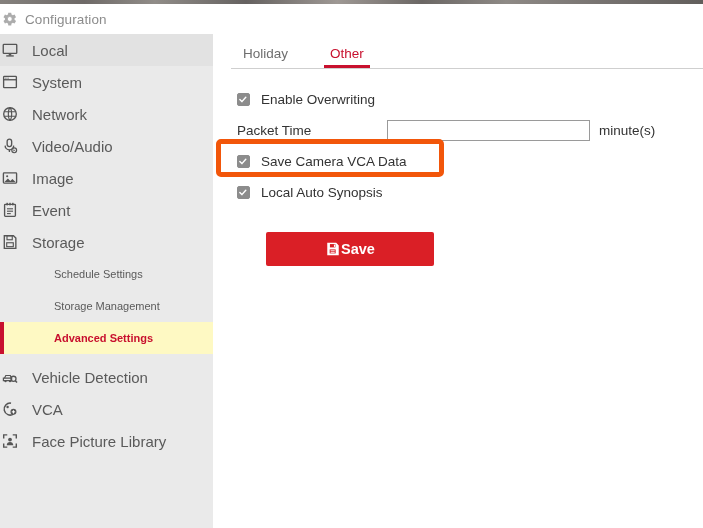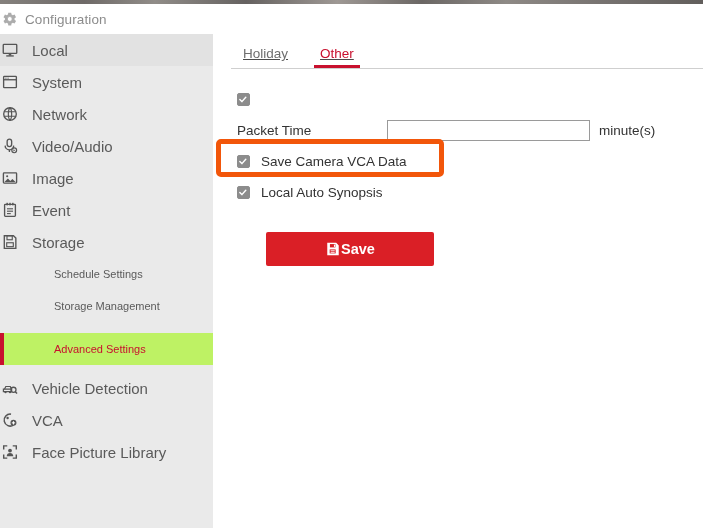--- a/index.html
+++ b/index.html
@@ -76,24 +76,23 @@
     align-items: center;
     justify-content: center;
   }
   .nav-item.selected-soft { background: #e2e2e2; }
   .nav-item.sub {
     padding-left: 54px;
     font-size: 11px;
     color: #5a5a5a;
   }
   .nav-item.sub.active {
-    background: #bef264;
+    background: #fef9c3;
     color: #c8102e;
-    font-weight: normal;
-    margin-top: 11px;
+    font-weight: bold;
   }
   .nav-item.sub.active::before {
     content: "";
     position: absolute;
     left: 0; top: 0;
     width: 4px; height: 100%;
     background: #c8102e;
   }
   .nav-gap { height: 7px; }
 
@@ -104,22 +103,21 @@
     width: 490px;
     height: 494px;
     background: #ffffff;
   }
   .tabbar {
     position: relative;
     margin: 0 0 0 24px;
     height: 34px;
     display: flex;
     align-items: flex-end;
-    gap: 20px;
-    text-decoration: underline;
+    gap: 30px;
   }
   .tab {
     position: relative;
     font-size: 13.5px;
     color: #6e6e6e;
     padding: 0 6px 7px 6px;
     cursor: pointer;
   }
   .tab.active {
     color: #c8102e;
@@ -387,20 +385,21 @@
   <div class="tab-divider"></div>
 
   <div class="form">
 
     <div class="row">
       <span class="cb">
         <svg viewBox="0 0 13 13" width="11" height="11">
           <path d="M2.2 6.4l2.4 2.6 4.6-5.2" fill="none" stroke="#ffffff" stroke-width="1.7" stroke-linecap="round" stroke-linejoin="round"></path>
         </svg>
       </span>
+      <span class="cb-label">Enable Overwriting</span>
     </div>
 
     <div class="row">
       <span class="field-label">Packet Time</span>
       <input class="text-input" type="text" value="" style="">
       <span class="unit-label">minute(s)</span>
     </div>
 
     <div class="row">
       <span class="cb">

